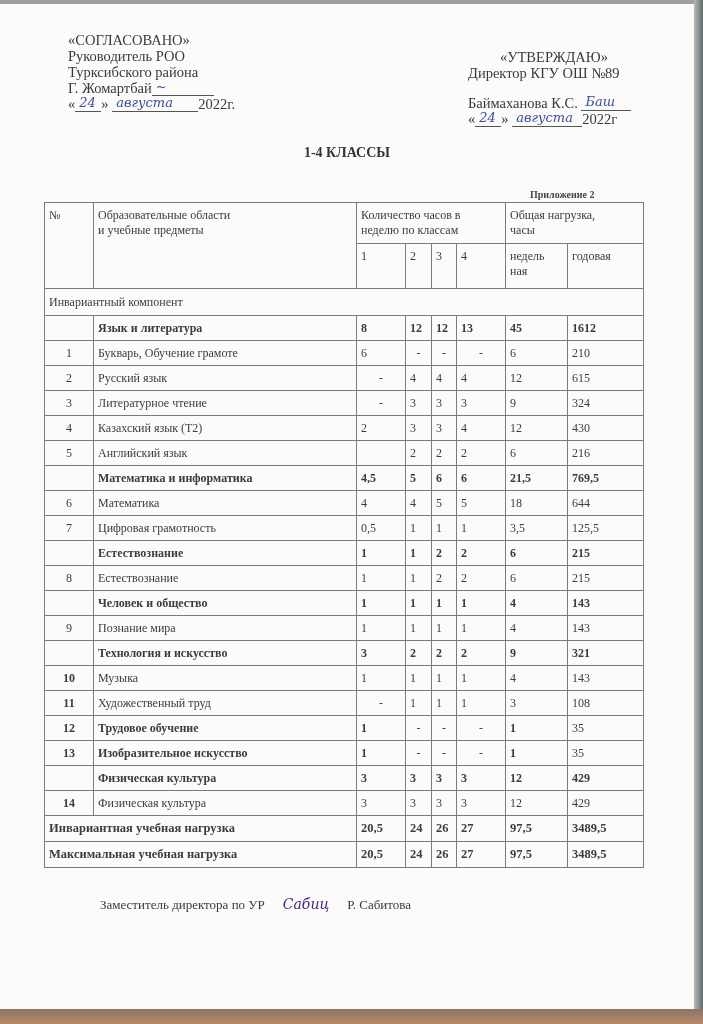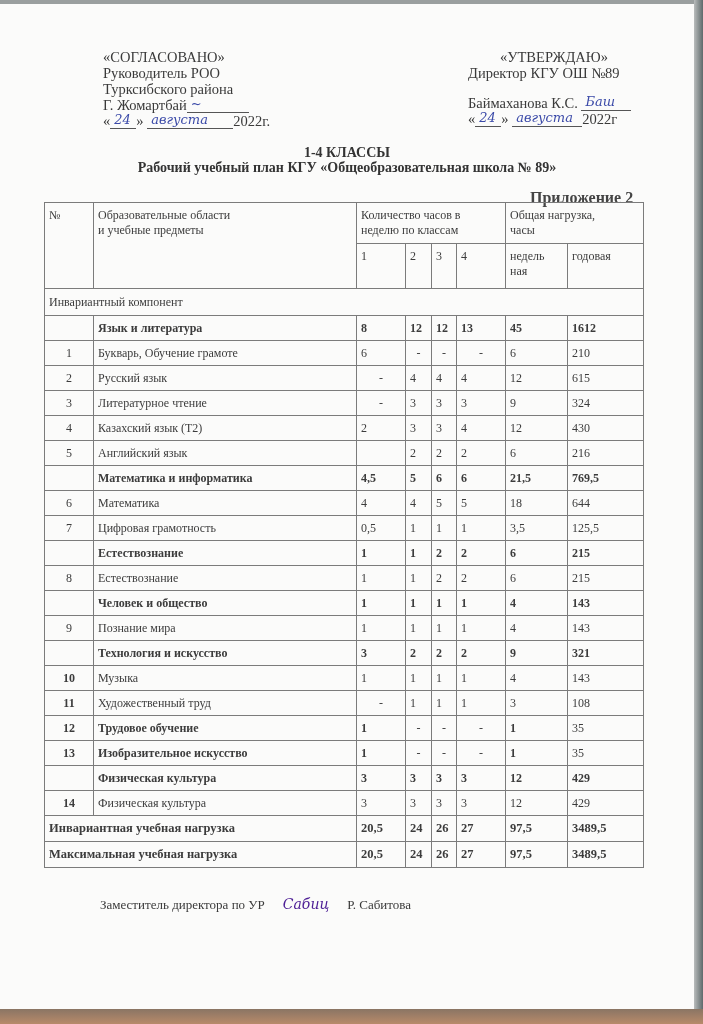--- a/index.html
+++ b/index.html
@@ -20,29 +20,29 @@
   }
   .bottom-edge {
     position: absolute; left: 0; top: 1009px; width: 703px; height: 15px;
     background: linear-gradient(180deg, #8a7564, #b88a6a);
   }
   .top-edge {
     position: absolute; left: 0; top: 0; width: 703px; height: 4px; background: #9a9f9f;
   }
   .block { position: absolute; font-size: 14.5px; line-height: 16px; color: #3a3a3a; }
   .block div { white-space: nowrap; }
-  .agreed { left: 68px; top: 45px; margin-left: 35px; }
+  .agreed { left: 68px; top: 28px; }
   .approve { left: 468px; top: 45px; }
   .approve .l1 { padding-left: 32px; }
   .sig-line { display: inline-block; border-bottom: 1px solid #555; vertical-align: bottom; height: 14px; position: relative; }
   .hand { font-family: "DejaVu Serif", serif; font-style: italic; color: #3b4aa8; font-size: 13px; position: absolute; bottom: 0; left: 4px; }
   .titles { position: absolute; left: 0; width: 694px; top: 141px; text-align: center; font-weight: bold; color: #333; }
   .titles div { font-size: 14px; line-height: 15px; white-space: nowrap; }
   .titles .t3 { padding-right: 40px; }
-  .appendix { position: absolute; left: 530px; top: 185px; font-size: 16px; font-weight: bold; color: #444; }
+  .appendix { position: absolute; left: 530px; top: 185px; font-size: 10px; font-weight: bold; color: #444; }
   table {
     position: absolute; left: 44px; top: 198px; width: 599px;
     border-collapse: collapse; table-layout: fixed;
     font-size: 12px; color: #3c3c3c;
   }
   td { border: 1px solid #7b7b7b; padding: 3px 4px; vertical-align: middle; height: 18px; line-height: 15px; }
   td.num { text-align: center; }
   tr.group td { font-weight: bold; }
   tr.hdr td { vertical-align: top; height: auto; padding: 5px 4px; }
   tr.hdr2 td { height: 36px; vertical-align: top; padding-top: 5px; }
@@ -78,21 +78,20 @@
       <span>Баймаханова К.С.</span> <span class="sig-line" style="width:50px"><span class="hand">Баш</span></span>
     </div>
     <div>
       <span>«</span><span class="sig-line" style="width:26px"><span class="hand">24</span></span><span>»</span>
       <span class="sig-line" style="width:70px"><span class="hand">августа</span></span><span>2022г</span>
     </div>
   </div>
 
   <div class="titles">
     <div>1-4 КЛАССЫ</div>
-    <div>Рабочий учебный план КГУ «Общеобразовательная школа № 89»</div>
   </div>
   <div class="appendix">Приложение 2</div>
 
   <table>
     <colgroup>
       <col style="width:49px">
         <col style="width:263px">
         <col style="width:49px">
         <col style="width:26px">
         <col style="width:25px">

